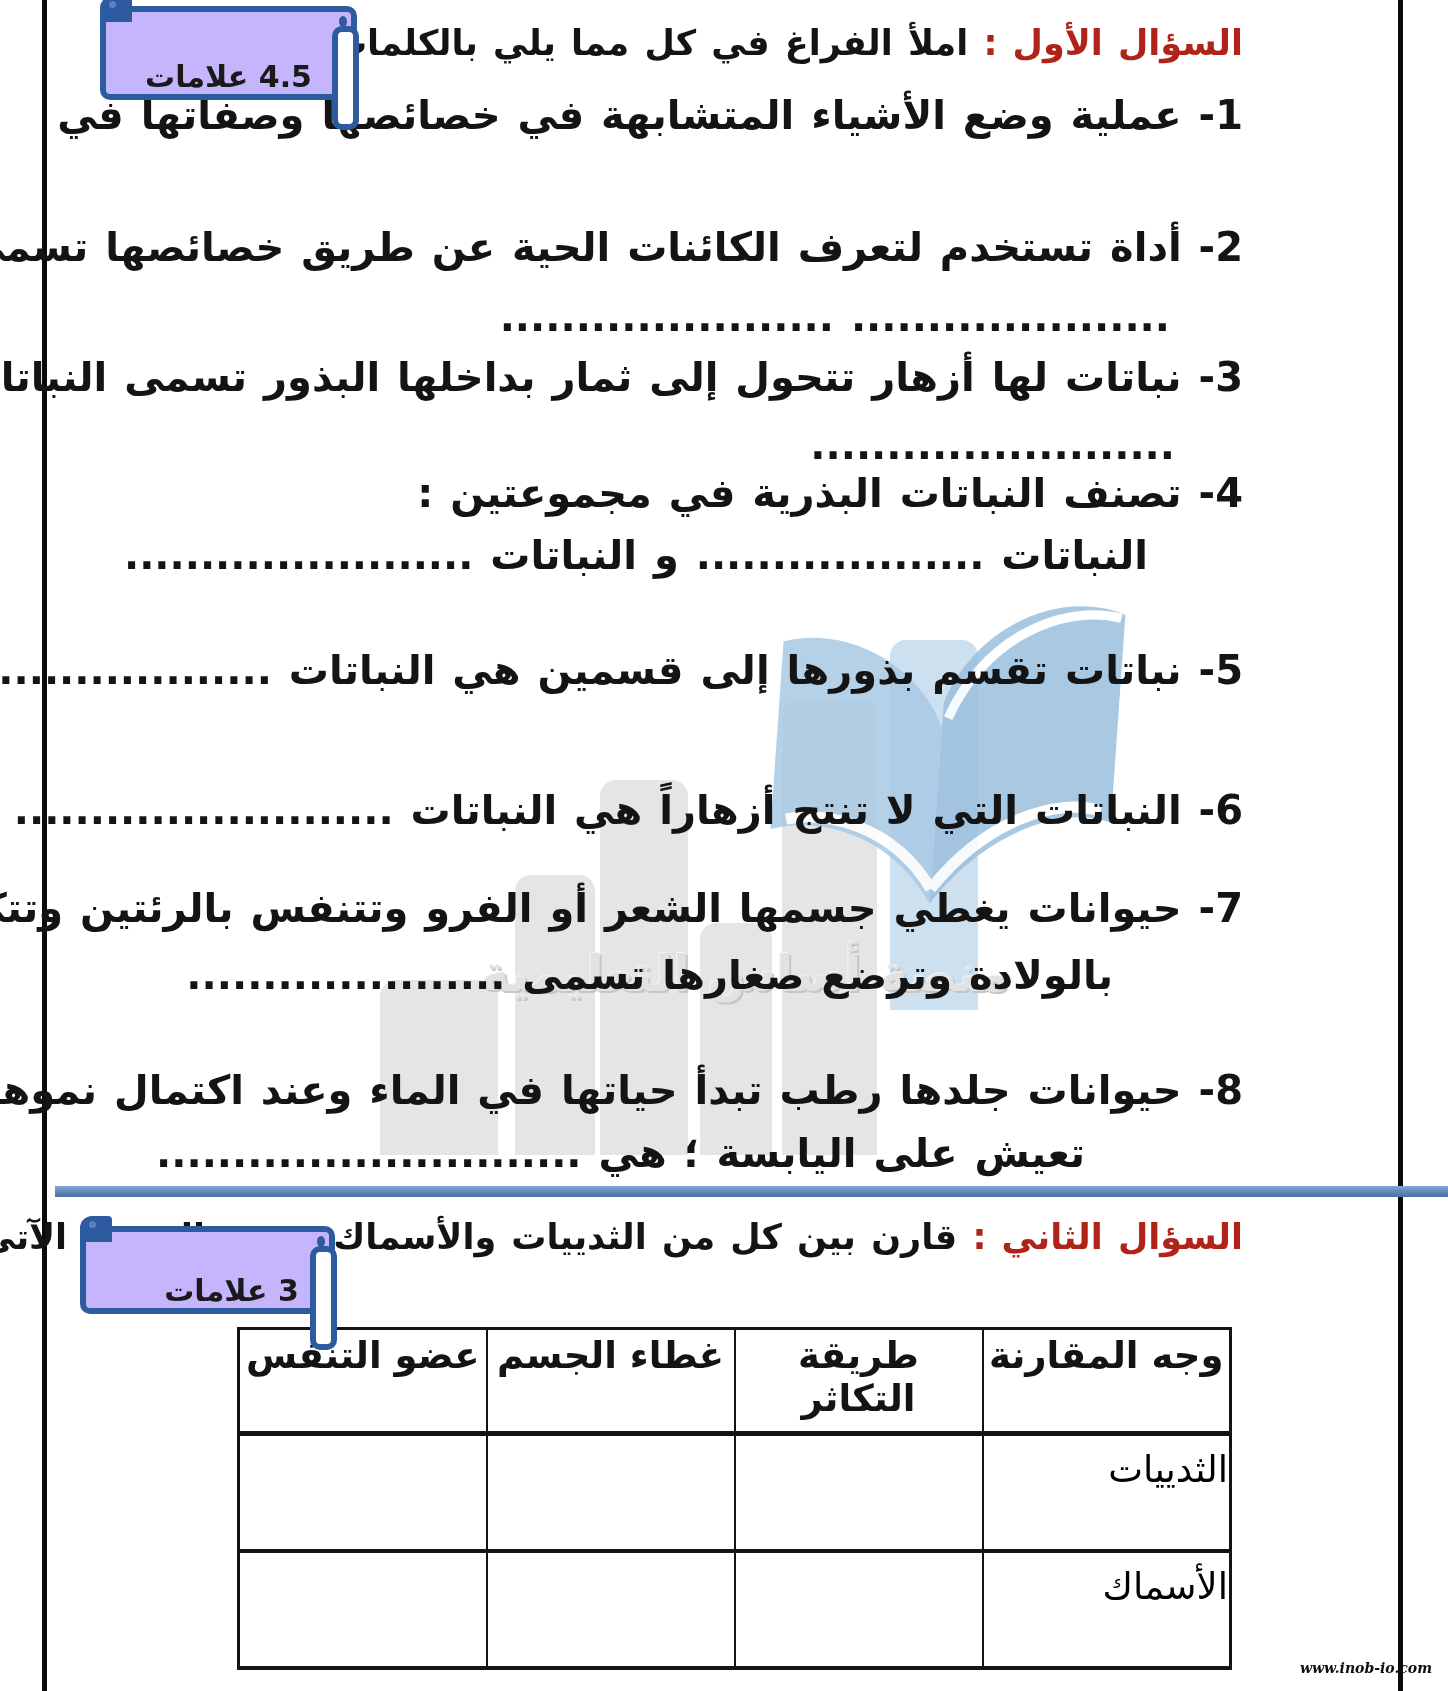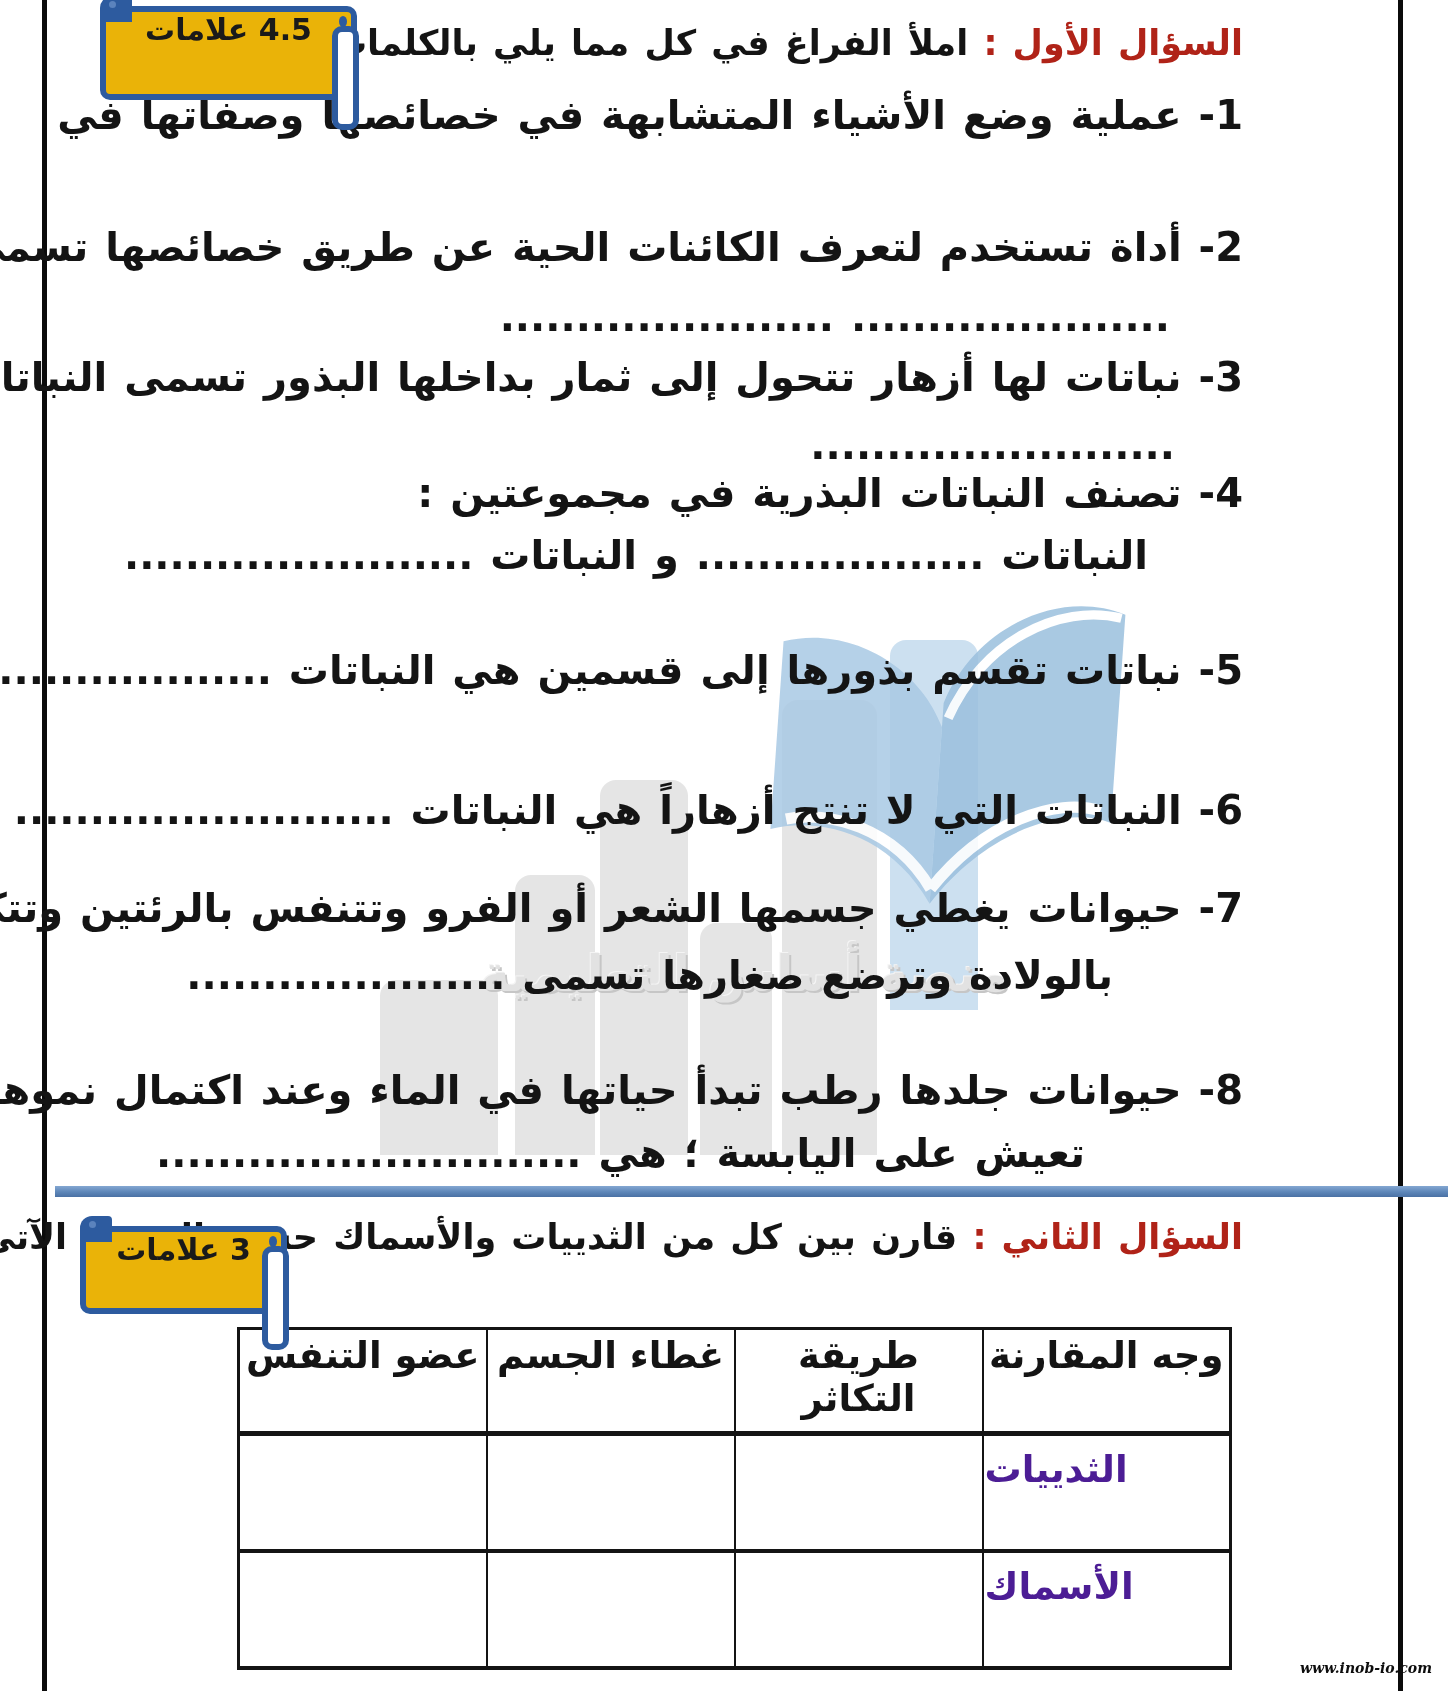--- a/index.html
+++ b/index.html
@@ -14,22 +14,22 @@
   
   .tline{
     position:absolute; white-space:nowrap; font-size:40px; font-weight:bold;
     color:#141414; z-index:3; line-height:50px; word-spacing:3px;
   }
   .hline{font-size:35px; line-height:46px;}
   .red{color:#b02318;}
 
   
   .badge{
-    position:absolute; background:#eab308; border:6px solid #2d5b9f;
-    border-radius:10px; z-index:4; display:flex; align-items:flex-start; justify-content:center;
+    position:absolute; background:#c4b5fd; border:6px solid #2d5b9f;
+    border-radius:10px; z-index:4; display:flex; align-items:flex-end; justify-content:center;
   }
   .badge-label{font-size:30px; font-weight:bold; color:#1a1a1a; white-space:nowrap;}
   .badge-tab{
     position:absolute; top:-16px; left:-6px; width:32px; height:26px;
     background:#2d5b9f; border-radius:12px 4px 0 0;
   }
   .badge-tab::after{
     content:""; position:absolute; left:9px; top:5px; width:7px; height:7px;
     border-radius:50%; background:#5b83bd;
   }
@@ -56,22 +56,22 @@
   }
   table.cmp th, table.cmp td{
     border:2px solid #141414; font-family:"DejaVu Sans", sans-serif;
   }
   table.cmp th{
     height:96px; vertical-align:top; padding-top:4px; text-align:center;
     font-size:37px; font-weight:bold; color:#141414; border-bottom:5px solid #141414;
   }
   table.cmp td{height:100px; border-bottom:4px solid #141414;}
   td.rowlabel{
-    vertical-align:top; padding-top:12px; text-align:left;
-    font-size:37px; font-weight:bold; color:#4c1d95;
+    vertical-align:top; padding-top:12px; text-align:right;
+    font-size:37px; font-weight:normal; color:#000000;
   }
 
   
   .watermark{position:absolute; left:350px; top:545px; width:800px; height:620px; z-index:1;}
   .wm-bar{position:absolute; background:#cfcfcf; opacity:.55; border-radius:16px 16px 0 0;}
   .wm-bar.blue{background:#b7d3e9; opacity:.7;}
   .wm-book{position:absolute; left:400px; top:5px; width:380px; height:410px; opacity:.85; transform:rotate(4deg);}
   .wm-caption{
     position:absolute; left:70px; top:400px; width:650px; text-align:center;
     font-size:50px; font-weight:bold; color:#e2e2e2; white-space:nowrap;
@@ -136,21 +136,21 @@
   <div class="tline" style="top:1065px; right:205px;">8- حيوانات جلدها رطب تبدأ حياتها في الماء وعند اكتمال نموها</div>
   <div class="tline" style="top:1128px; right:363px;">تعيش على اليابسة ؛ هي ............................</div>
 
   <div class="divider"></div>
 
   <div class="tline hline" style="top:1214px; right:205px;">
     <span class="red">السؤال الثاني :</span>
     <span>قارن بين كل من الثدييات والأسماك حسب الجدول الآتي :-</span>
   </div>
 
-  <div class="badge" style="left:80px; top:1226px; width:195px; height:76px;">
+  <div class="badge" style="left:80px; top:1226px; width:195px; height:76px;padding-left:48px;">
     <span class="badge-tab"></span>
     <span class="badge-curl"></span>
     <span class="badge-dot"></span>
     <span class="badge-label">3 علامات</span>
   </div>
 
   <table class="cmp">
     <tbody>
         <tr>
       <th>وجه المقارنة</th>

